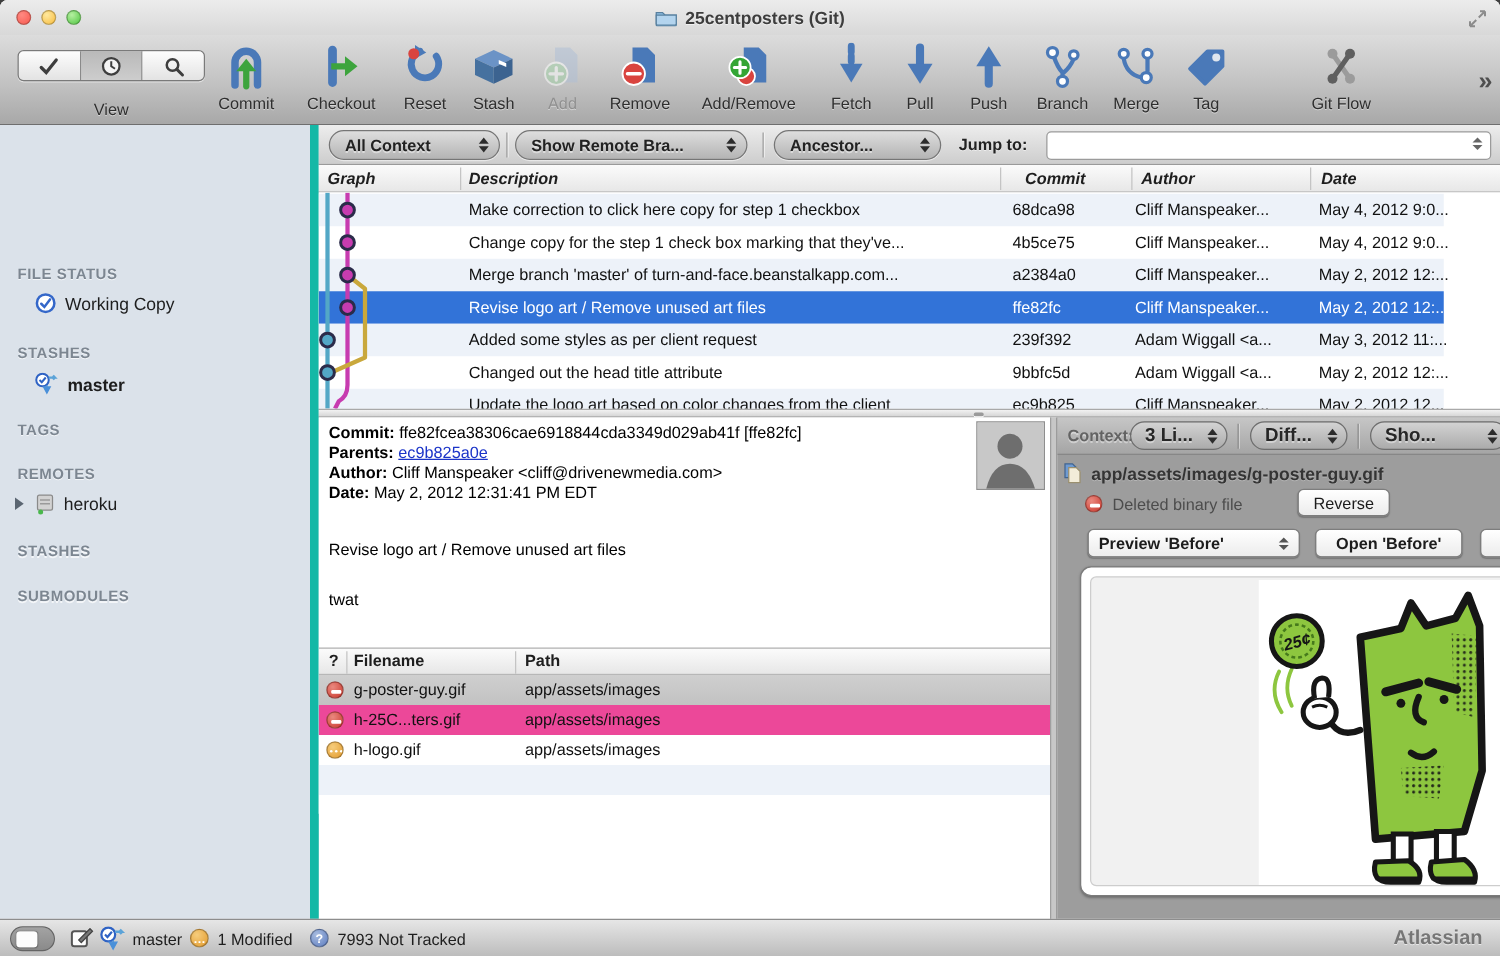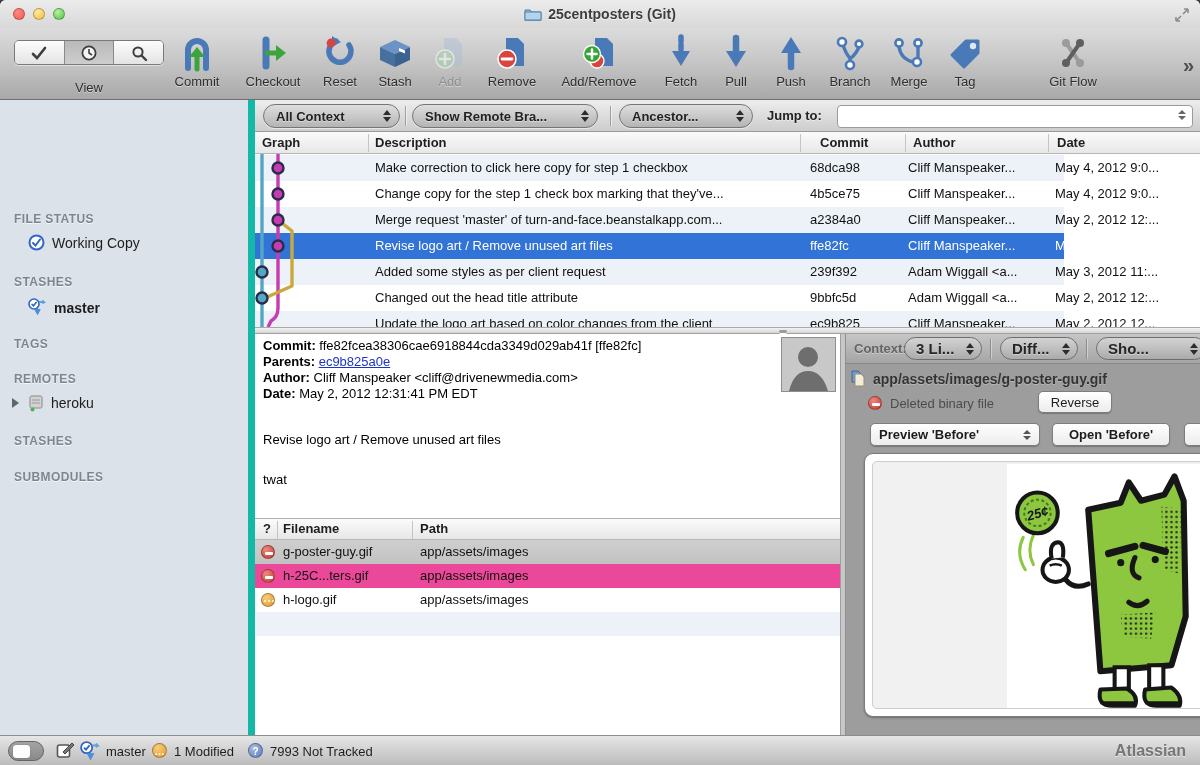--- a/index.html
+++ b/index.html
@@ -53,25 +53,25 @@
   .updown .d{border-top:5px solid #2c2c2c;}
   .fsep{position:absolute;top:6px;width:1px;height:20px;background:#9e9e9e;box-shadow:1px 0 0 rgba(255,255,255,.55);}
   .jump-label{position:absolute;left:512px;top:8px;font-size:13px;font-weight:bold;color:#222;text-shadow:0 1px 0 rgba(255,255,255,.5);}
   .combo{position:absolute;left:582px;top:5px;width:356px;height:23px;background:#fff;border:1px solid #9b9b9b;border-radius:4px;}
   .combo .updown{position:absolute;right:6px;top:4px;}
   .combo .updown .u{border-bottom:4px solid #666;}
   .combo .updown .d{border-top:4px solid #666;}
 
   
   .log-header{position:absolute;left:255px;top:132px;width:945px;height:22px;
-    background:linear-gradient(#fbfbfb,#e7e7e7);border-bottom:1px solid #b7b7b7;font-size:13px;font-weight:bold;color:#1e1e1e;}
+    background:linear-gradient(#fbfbfb,#e7e7e7);border-bottom:1px solid #b7b7b7;font-size:13px;font-weight:bold;color:#1e1e1e;font-style:italic;}
   .log-header span{position:absolute;top:3px;}
   .hdiv{position:absolute;top:2px;width:1px;height:18px;background:#c4c4c4;}
   .log-rows{position:absolute;left:255px;top:154px;width:945px;height:173px;background:#fff;overflow:hidden;}
-  .log-row{position:absolute;left:0;width:809px;height:26px;font-size:13px;color:#111;line-height:26px;}
+  .log-row{position:absolute;left:0;width:900px;height:26px;font-size:13px;color:#111;line-height:26px;}
   .log-row.alt{background:#edf2f9;}
   .log-row.sel{background:#3273d8;color:#fff;}
   .log-row span{position:absolute;top:0;white-space:nowrap;overflow:hidden;}
   .c-desc{left:120px;width:430px;}
   .c-commit{left:555px;width:92px;}
   .c-author{left:653px;width:140px;}
   .c-date{left:800px;width:150px;}
   .graph-svg{position:absolute;left:0;top:0;pointer-events:none;}
 
   
@@ -412,21 +412,21 @@
         <span class="c-author">Cliff Manspeaker...</span>
         <span class="c-date">May 4, 2012 9:0...</span>
     </div>
     <div class="log-row" style="top:27px">
       <span class="c-desc">Change copy for the step 1 check box marking that they've...</span>
         <span class="c-commit">4b5ce75</span>
         <span class="c-author">Cliff Manspeaker...</span>
         <span class="c-date">May 4, 2012 9:0...</span>
     </div>
     <div class="log-row alt" style="top:53px">
-      <span class="c-desc">Merge request 'master' of turn-and-face.beanstalkapp.com...</span>
+      <span class="c-desc">Merge branch 'master' of turn-and-face.beanstalkapp.com...</span>
         <span class="c-commit">a2384a0</span>
         <span class="c-author">Cliff Manspeaker...</span>
         <span class="c-date">May 2, 2012 12:...</span>
     </div>
     <div class="log-row sel" style="top:79px">
       <span class="c-desc">Revise logo art / Remove unused art files</span>
         <span class="c-commit">ffe82fc</span>
         <span class="c-author">Cliff Manspeaker...</span>
         <span class="c-date">May 2, 2012 12:...</span>
     </div>

